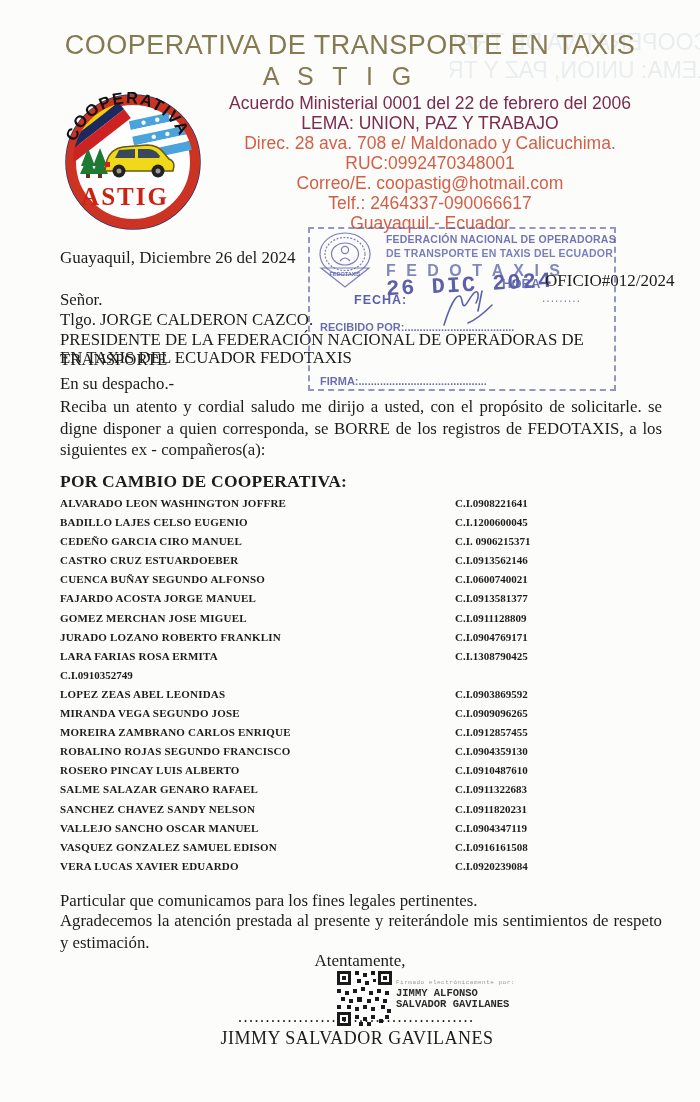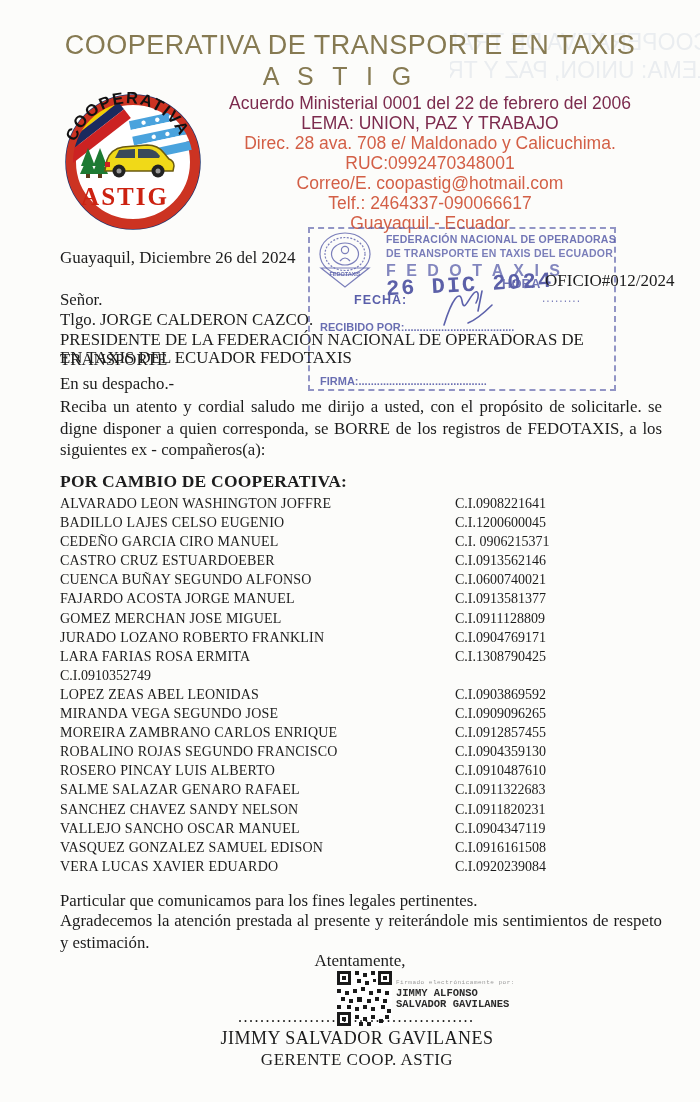--- a/index.html
+++ b/index.html
@@ -36,21 +36,21 @@
   .stamp .firma{left:10px;top:122px;font-size:11px;font-weight:bold;white-space:nowrap;opacity:.9;margin-top:24px;}
   .stamp .emblem{left:6px;top:2px;}
   .stamp .scribble{left:128px;top:56px;z-index:3;}
 
   
   .dateline{left:60px;top:248px;font-size:17px;}
   .oficio{left:545px;top:271px;font-size:17px;z-index:3;}
   .addr{left:60px;width:600px;font-size:16.8px;line-height:19.5px;}
   .para{left:60px;width:602px;font-size:16.8px;line-height:21.5px;text-align:justify;}
   .heading{left:60px;top:471px;font-size:17.5px;font-weight:bold;letter-spacing:.2px;}
-  .mlist{left:60px;top:494px;width:600px;font-size:14px;line-height:19.1px;}
+  .mlist{left:60px;top:494px;width:600px;font-size:11px;line-height:19.1px;font-weight:bold;}
   .mrow{display:flex;}
   .mname{width:395px;letter-spacing:.2px;white-space:nowrap;}
   .mci{white-space:nowrap;}
   .atent{left:20px;top:951px;width:680px;text-align:center;font-size:17px;}
 
   
   .qr{left:337px;top:971px;}
   .esign{left:396px;top:977px;line-height:11px;}
   .esign .tiny{font-size:6px;color:#999;letter-spacing:.5px;white-space:nowrap;}
   .esign .nm{font-size:10.5px;font-weight:bold;color:#2b2b2b;white-space:nowrap;}
@@ -316,15 +316,14 @@
       </g>
     </svg>
   </div>
   <div class="abs esign mono">
     <div class="tiny">Firmado electrónicamente por:</div>
     <div class="nm">JIMMY ALFONSO</div>
     <div class="nm">SALVADOR GAVILANES</div>
   </div>
   <div class="abs sigdots">...........................................</div>
   <div class="abs signame">JIMMY SALVADOR GAVILANES</div>
-  <div class="abs sigrole">GERENTE COOP. ASTIG</div>
 
 </div>
 
 </body></html>

